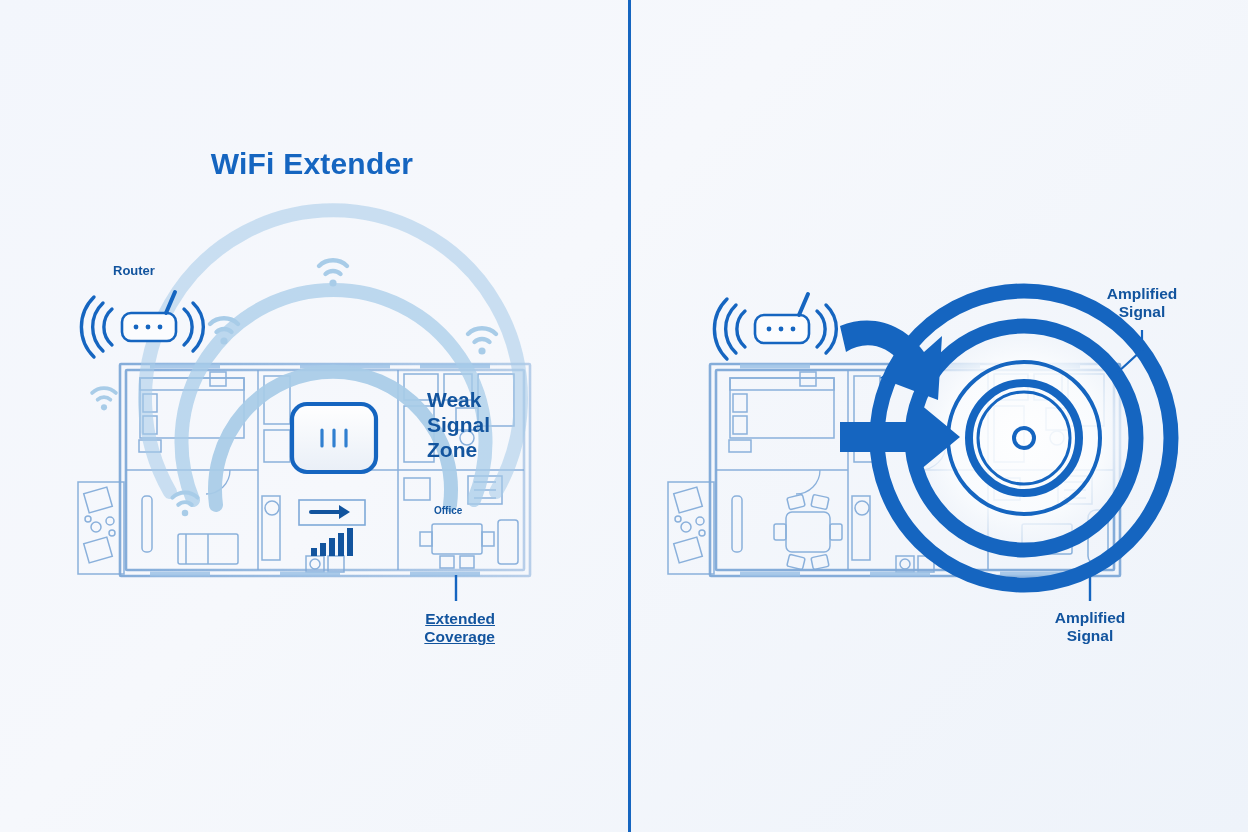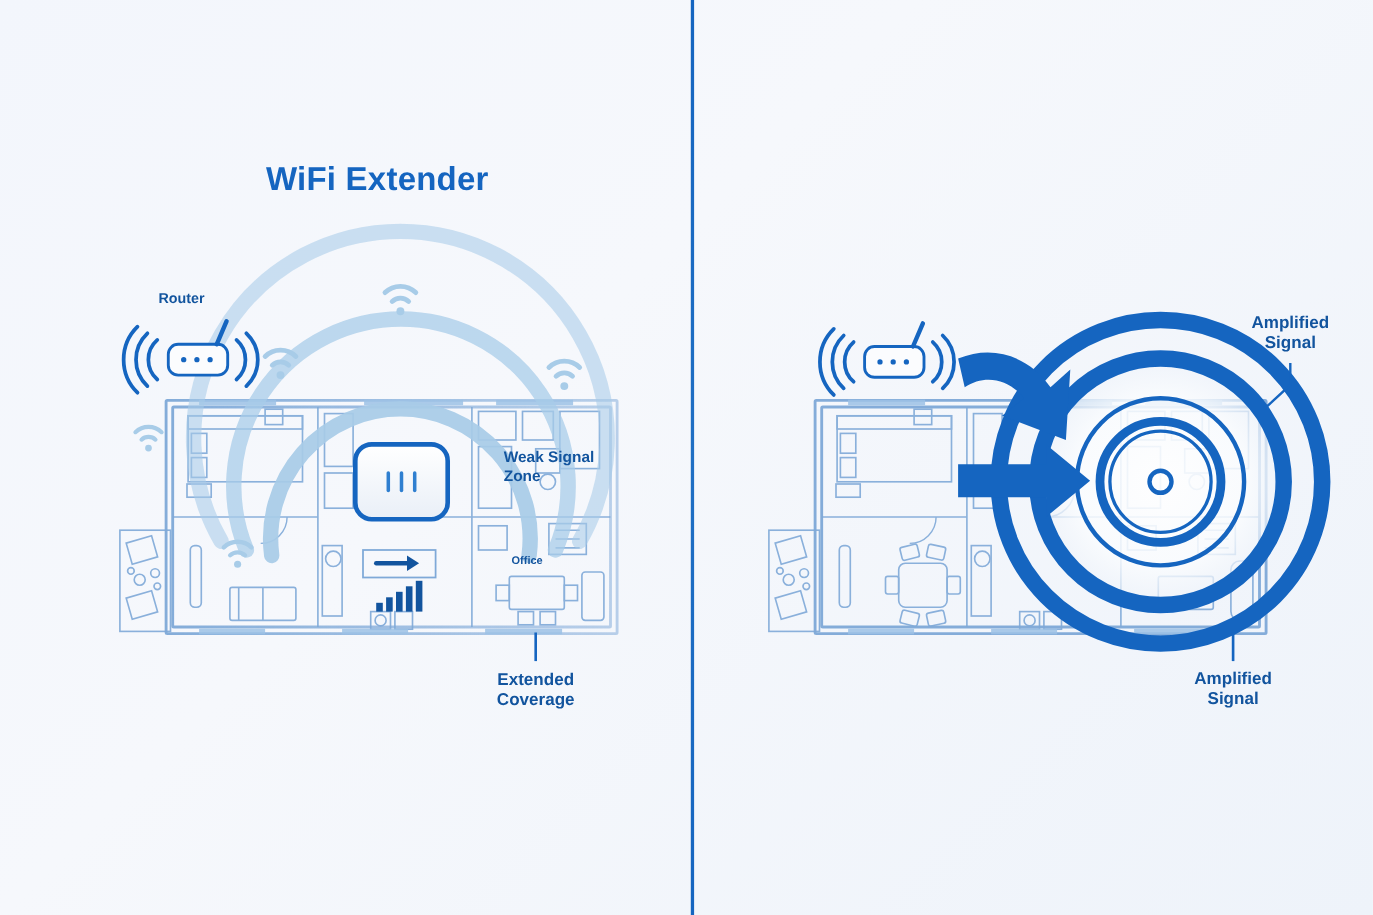--- a/index.html
+++ b/index.html
@@ -3,34 +3,34 @@
 <meta charset="utf-8">
 <style>
   html,body{margin:0;padding:0;}
   body{
     width:1248px;height:832px;overflow:hidden;
     font-family:"Liberation Sans","DejaVu Sans",sans-serif;
     background:#f4f7fb;
   }
   #stage{position:relative;width:1248px;height:832px;
     background:linear-gradient(135deg,#f3f6fc 0%,#f6f8fc 40%,#eef3fa 100%);}
-  .panel{position:absolute;top:0;height:608px;width:624px;margin-left:31px;}
+  .panel{position:absolute;top:0;height:608px;width:624px;}
   #panel-left{left:0;}
   #panel-right{left:624px;}
   .divider{position:absolute;left:628px;top:0;width:3px;height:832px;
     background:linear-gradient(to bottom,#1565c0,#1f6fc4 50%,#1565c0);}
   .title{position:absolute;width:100%;text-align:center;
     font-size:30px;font-weight:bold;color:#1565c0;letter-spacing:.2px;}
   #title-left{top:147px;left:0;}
   #title-right{top:147px;left:0;}
   .lbl{position:absolute;font-weight:bold;color:#12549e;line-height:1.18;}
   .lbl-router-l{left:113px;top:263px;font-size:13px;}
-  .lbl-weak{left:427px;top:407px;font-size:14px;width:100px;}
+  .lbl-weak{left:427px;top:388px;font-size:21px;width:100px;}
   .lbl-office{left:434px;top:505px;font-size:10px;}
-  .lbl-extcov{left:417px;top:610px;font-size:15.5px;text-align:center;width:78px;}
+  .lbl-extcov{left:417px;top:610px;font-size:15.5px;text-align:right;width:78px;text-decoration:underline;}
   .lbl-amp-top{left:1098px;top:285px;font-size:15.5px;text-align:center;width:88px;}
   .lbl-amp-bot{left:1046px;top:609px;font-size:15.5px;text-align:center;width:88px;}
   svg{position:absolute;left:0;top:0;overflow:visible;}
 </style>
 </head>
 <body>
 
 <div id="stage">
 
   <div class="panel" id="panel-left">

